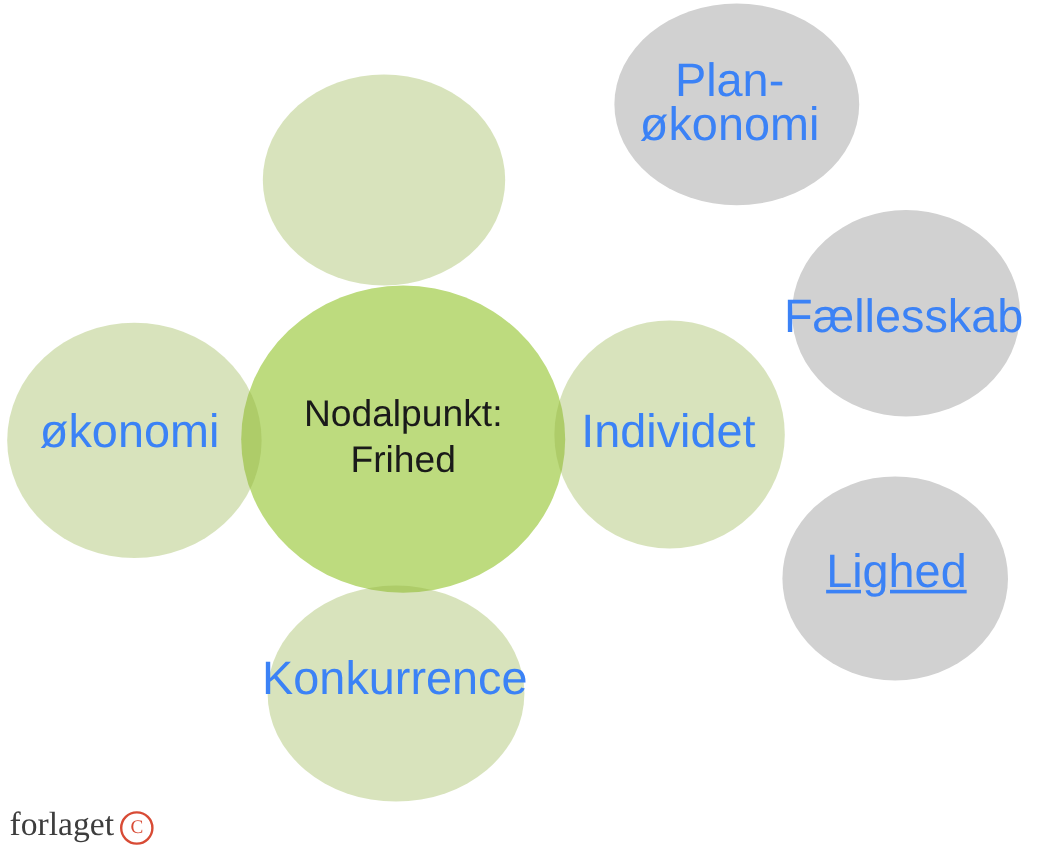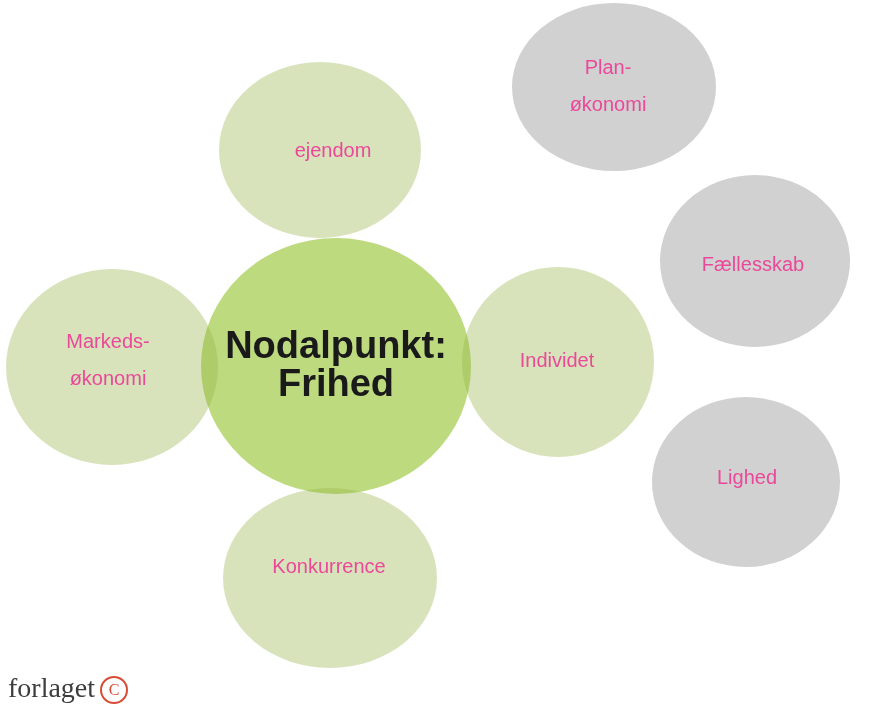--- a/index.html
+++ b/index.html
@@ -18,28 +18,28 @@
   .canvas svg {
     position: absolute;
     left: 0;
     top: 0;
   }
   .node-label {
     position: absolute;
     transform: translate(-50%, -50%);
     text-align: center;
     white-space: nowrap;
-    font-size: 20px;
+    font-size: 39px;
     line-height: 37px;
-    color: #ec4899;
+    color: #3b82f6;
   }
   .node-label span { display: block; }
   .center-label {
-    font-weight: bold;
-    font-size: 38px;
+    font-weight: normal;
+    font-size: 31px;
     line-height: 38px;
     color: #1a1a1a;
   }
   .footer {
     position: absolute;
     left: 8px;
     top: 668px;
     height: 36px;
     display: flex;
     align-items: flex-end;
@@ -81,46 +81,44 @@
     <ellipse cx="755" cy="261" rx="95" ry="86" fill="#d1d1d1"></ellipse>
     <ellipse cx="746" cy="482" rx="94" ry="85" fill="#d1d1d1"></ellipse>
   </svg>
 
   <div class="node-label center-label" style="left:336px; top:364px;">
     <span>Nodalpunkt:</span>
     <span>Frihed</span>
   </div>
 
   <div class="node-label" style="left:333px; top:150px;">
-    <span>ejendom</span>
   </div>
 
   <div class="node-label" style="left:108px; top:360px;">
-    <span>Markeds-</span>
     <span>økonomi</span>
   </div>
 
   <div class="node-label" style="left:557px; top:360px;">
     <span>Individet</span>
   </div>
 
   <div class="node-label" style="left:329px; top:566px;text-align:right;">
     <span>Konkurrence</span>
   </div>
 
   <div class="node-label" style="left:608px; top:86px;">
     <span>Plan-</span>
     <span>økonomi</span>
   </div>
 
   <div class="node-label" style="left:753px; top:264px;text-align:center;">
     <span>Fællesskab</span>
   </div>
 
-  <div class="node-label" style="left:747px; top:477px;">
+  <div class="node-label" style="left:747px; top:477px;text-decoration:underline;">
     <span>Lighed</span>
   </div>
 
   <div class="footer">
     <span>forlaget</span>
     <span class="copyright-ring">C</span>
   </div>
 
 </div>
 

